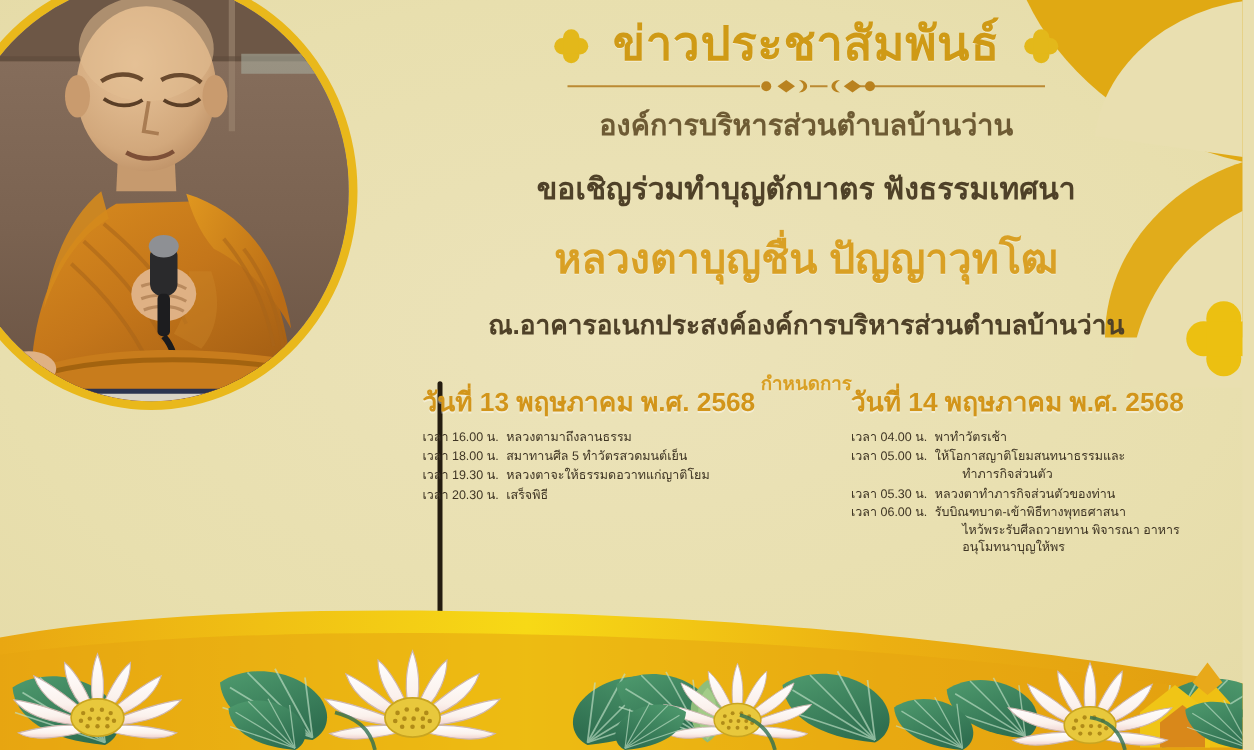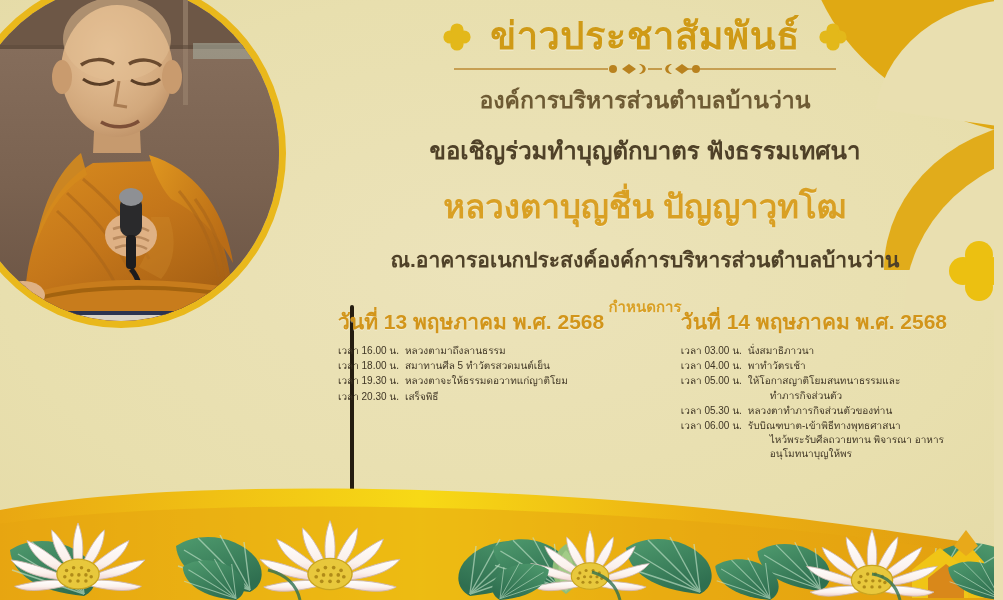--- a/index.html
+++ b/index.html
@@ -313,24 +313,20 @@
         <div class="item">
           <span class="time">เวลา 20.30 น.</span>
           <span class="desc">เสร็จพิธี</span>
         </div>
       </div>
     </div>
 
     <div class="col col-right">
       <div class="day-head">วันที่ 14 พฤษภาคม พ.ศ. 2568</div>
       <div>
-        <div class="item">
-          <span class="time">เวลา 03.00 น.</span>
-          <span class="desc">นั่งสมาธิภาวนา</span>
-        </div>
         <div class="item">
           <span class="time">เวลา 04.00 น.</span>
           <span class="desc">พาทำวัตรเช้า</span>
         </div>
         <div class="item">
           <span class="time">เวลา 05.00 น.</span>
           <span class="desc">
             <span>ให้โอกาสญาติโยมสนทนาธรรมและ</span>
             <span class="cont">ทำภารกิจส่วนตัว</span>
           </span>

